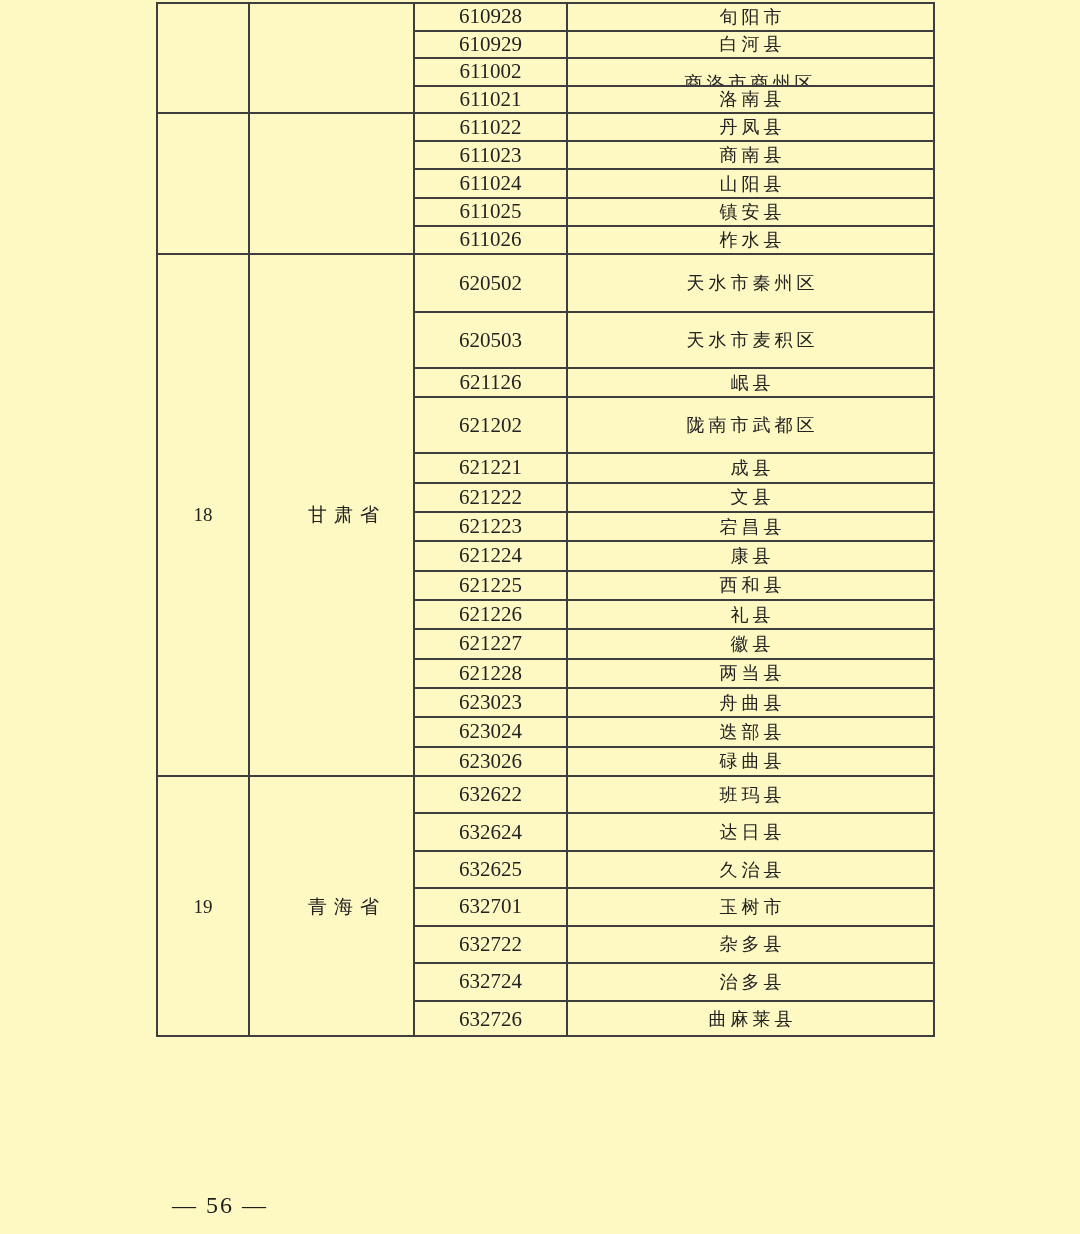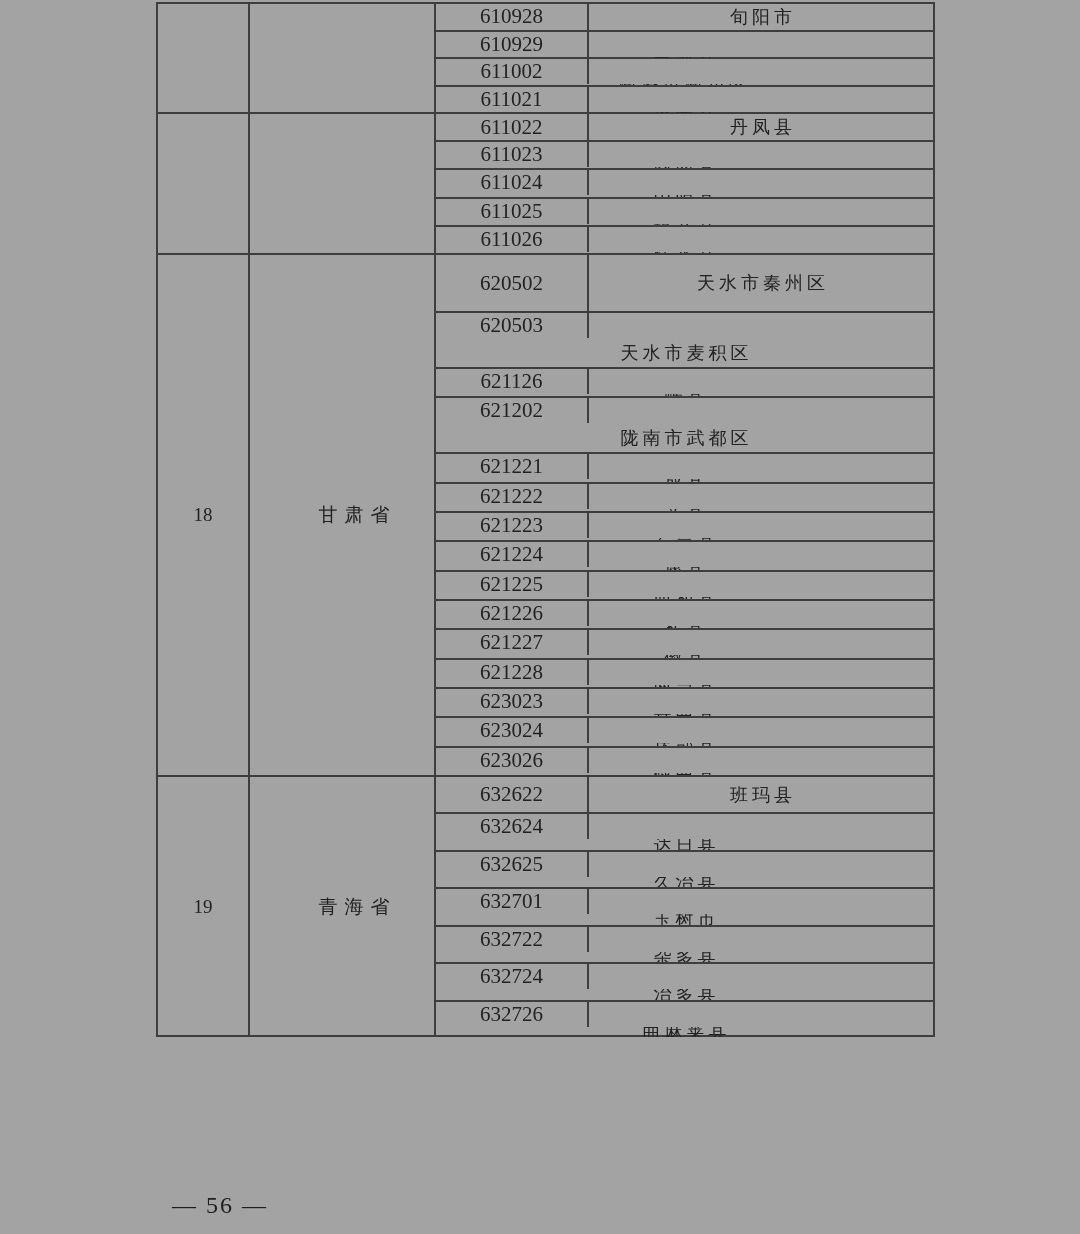--- a/index.html
+++ b/index.html
@@ -1,21 +1,21 @@
 <!DOCTYPE html>
 <html><head>
 <meta charset="utf-8">
 <style>
   * { margin: 0; padding: 0; box-sizing: border-box; }
   html, body { background: #eef0ef; }
   .page {
     position: relative;
     width: 1080px;
     height: 1234px;
-    background: #a3a3a3;
+    background: #fef9c3;
     font-family: "Liberation Serif", "DejaVu Serif", serif;
     color: #222222;
     overflow: hidden;
   }
   .doc-table {
     position: absolute;
     left: 156px;
     top: 2px;
     width: 779px;
     height: 1035px;
@@ -31,21 +31,21 @@
   .col-num {
     width: 92px;
     flex-shrink: 0;
     border-right: 2px solid #3e3e3e;
     display: flex;
     align-items: center;
     justify-content: center;
     font-size: 19px;
   }
   .col-prov {
-    width: 186px;
+    width: 165px;
     flex-shrink: 0;
     border-right: 2px solid #3e3e3e;
     display: flex;
     align-items: center;
     justify-content: center;
     font-size: 19px;
     letter-spacing: 7px;
     padding-left: 24px;
   }
   .col-prov .label { margin-right: -7px; }
@@ -53,21 +53,21 @@
     flex: 1;
     display: flex;
     flex-direction: column;
     min-width: 0;
   }
   .trow {
     flex: 1;
     display: flex;
     min-height: 0;
   }
-  .trow + .trow { border-top: 2px solid #3e3e3e; flex-direction: column; }
+  .trow + .trow { border-top: 2px solid #3e3e3e; }
   .trow.tall { flex: 0 0 56px; }
   .cell-code {
     width: 153px;
     flex-shrink: 0;
     border-right: 2px solid #3e3e3e;
     display: flex;
     align-items: center;
     justify-content: center;
     font-size: 21px;
   }

